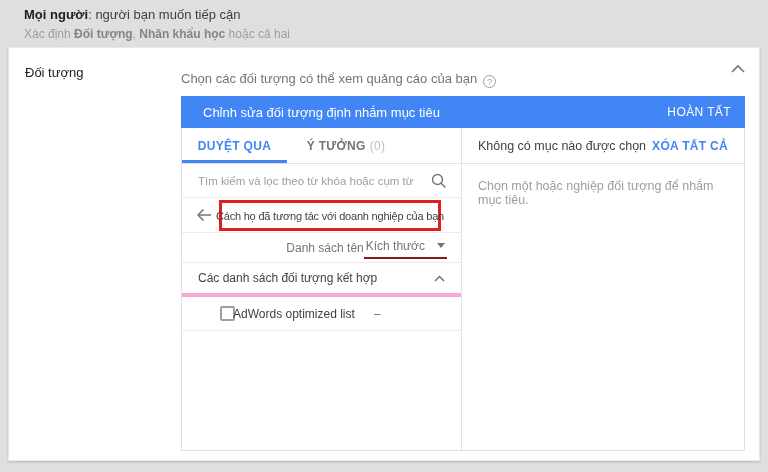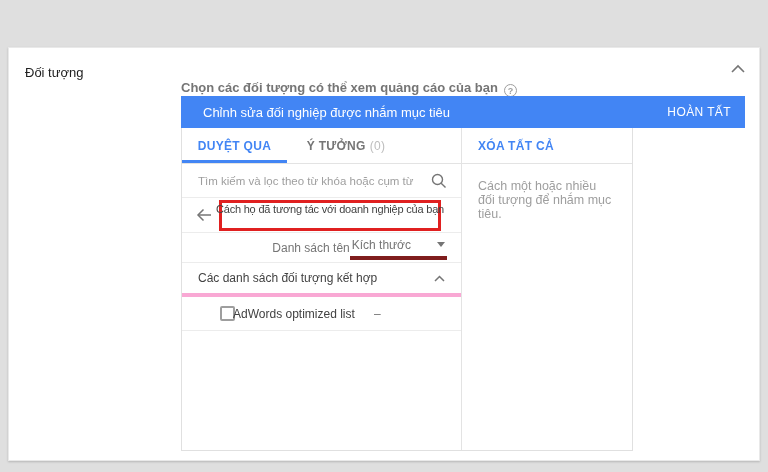--- a/index.html
+++ b/index.html
@@ -13,32 +13,32 @@
   .line1 .b { font-weight:700; color:#202124; }
   .line2 { font-size:12px; color:#9aa0a6; margin-top:5px; }
   .line2 .b { font-weight:700; color:#80868b; }
 
   
   .card { position:absolute; left:8px; top:47px; width:752px; height:414px; background:#fff;
           border:1px solid #e9e9e9; box-shadow:0 1px 2px rgba(0,0,0,.18); }
   .row-label { position:absolute; left:16px; top:17px; font-size:13px; color:#212121; }
 
   .main { position:absolute; left:172px; top:0; width:564px; height:100%; }
-  .main-title { position:absolute; left:0; top:32px; font-size:13px; color:#757575; white-space:nowrap;font-weight:bold; }
+  .main-title { position:absolute; left:0; top:23px; font-size:13px; color:#757575; white-space:nowrap; }
   .help-icon { display:inline-block; width:13px; height:13px; border:1px solid #9e9e9e; border-radius:50%;
                font-size:9px; line-height:12px; text-align:center; color:#9e9e9e; margin-left:6px;
                vertical-align:-2px; cursor:pointer; }
   .card-chevron { position:absolute; right:0; top:16px; cursor:pointer; }
 
   .blue-bar { position:absolute; left:0; top:48px; width:564px; height:32px; background:#4285f4;
               display:flex; align-items:center; justify-content:space-between; padding:0 14px 0 22px; }
   .blue-title { color:#fff; font-size:13px; }
   .done-btn { color:#fff; font-size:12px; font-weight:400; letter-spacing:.4px; cursor:pointer; }
 
-  .panels { position:absolute; left:0; top:80px; width:452px; height:323px; display:flex;
+  .panels { position:absolute; left:0; top:80px; width:564px; height:323px; display:flex;
             border:1px solid #e0e0e0; border-top:none; background:#fff; }
   .left-panel { width:280px; border-right:1px solid #e3e3e3; position:relative; }
   .right-panel { flex:1; }
 
   .tabs { height:36px; border-bottom:1px solid #e3e3e3; display:flex; position:relative; }
   .tab { display:flex; align-items:center; justify-content:center; font-size:12px; font-weight:700;
          letter-spacing:.3px; cursor:pointer; }
   .tab-browse { width:105px; color:#4285f4; }
   .tab-ideas { width:118px; color:#757575; }
   .tab-ideas .count { font-weight:400; color:#bdbdbd; margin-left:4px; }
@@ -46,27 +46,27 @@
 
   .search-row { height:34px; border-bottom:1px solid #ececec; display:flex; align-items:center;
                 padding:0 14px 0 16px; }
   .search-input { flex:1; border:none; outline:none; font-size:11.5px; color:#424242;
                   font-family:"Liberation Sans","DejaVu Sans",sans-serif; background:transparent; }
   .search-input::placeholder { color:#9e9e9e; }
 
   .back-row { height:35px; border-bottom:1px solid #ececec; position:relative; }
   .back-arrow { position:absolute; left:14px; top:9px; cursor:pointer; }
   .highlight-box { position:absolute; left:37px; top:2px; right:20px; height:31px;
-                   border:3px solid #e02020; display:flex; align-items:flex-start; justify-content:center; }
+                   border:3px solid #e02020; display:flex; align-items:center; justify-content:center; }
   .breadcrumb-label { font-size:11px; color:#424242; white-space:nowrap; letter-spacing:-.2px; cursor:pointer; }
 
   .listheader-row { height:30px; border-bottom:1px solid #ececec; display:flex; align-items:center;
                     justify-content:flex-end; padding:0 14px 0 16px; }
   .listheader-label { font-size:12px; color:#757575; }
-  .sort-control { display:flex; align-items:center; gap:26px; cursor:pointer; border-bottom:4px solid #7f1d1d;
+  .sort-control { display:flex; align-items:center; gap:12px; cursor:pointer; border-bottom:2px solid #7f1d1d;
                   padding:2px 2px 4px 2px; }
   .sort-label { font-size:12px; color:#757575; }
   .caret-down { width:0; height:0; border-left:4px solid transparent; border-right:4px solid transparent;
                 border-top:5px solid #757575; }
 
   .section-row { height:34px; border-bottom:4px solid #f9a8d4; display:flex; align-items:center;
                  justify-content:space-between; padding:0 16px; cursor:pointer; }
   .section-title { font-size:12px; color:#424242; }
 
   .item-row { height:34px; border-bottom:1px solid #ececec; position:relative; }
@@ -81,37 +81,45 @@
   .clear-all { font-size:12px; font-weight:700; letter-spacing:.3px; color:#4285f4; cursor:pointer; }
   .right-body { padding:15px 16px; font-size:12.5px; color:#9e9e9e; }
 
   svg { display:block; }
 </style>
 </head>
 <body>
 
 <div class="screen">
 
+  <div class="tophead">
+    <div class="line1">
+      <span class="b">Mọi người</span><span>: người bạn muốn tiếp cận</span>
+    </div>
+    <div class="line2">
+      <span>Xác định </span><span class="b">Đối tượng</span><span>, </span><span class="b">Nhân khẩu học</span><span> hoặc cả hai</span>
+    </div>
+  </div>
 
   <div class="card">
     <div class="row-label">Đối tượng</div>
 
     <div class="main">
       <div class="main-title">
         <span>Chọn các đối tượng có thể xem quảng cáo của bạn</span><span class="help-icon">?</span>
       </div>
 
       <span class="card-chevron">
         <svg width="14" height="9" viewBox="0 0 14 9">
             <polyline points="1,8 7,2 13,8" fill="none" stroke="#757575" stroke-width="1.6"></polyline>
           </svg>
       </span>
 
       <div class="blue-bar">
-        <span class="blue-title">Chỉnh sửa đối nghiệp được nhắm mục tiêu</span>
+        <span class="blue-title">Chỉnh sửa đối tượng định nhắm mục tiêu</span>
         <span class="done-btn">HOÀN TẤT</span>
       </div>
 
       <div class="panels">
 
         <div class="left-panel">
           <div class="tabs">
             <div class="tab tab-browse">
               <span>DUYỆT QUA</span>
             </div>
@@ -163,21 +171,22 @@
 
           <div class="item-row">
             <span class="checkbox"></span>
             <span class="item-label">AdWords optimized list</span>
             <span class="item-meta">–</span>
           </div>
         </div>
 
         <div class="right-panel">
           <div class="right-header">
+            <span class="right-header-text">Không có mục nào được chọn</span>
             <span class="clear-all">XÓA TẤT CẢ</span>
           </div>
-          <div class="right-body">Cách một hoặc nhiều đối tượng để nhắm mục tiêu.</div>
+          <div class="right-body">Chọn một hoặc nghiệp đối tượng để nhắm mục tiêu.</div>
         </div>
 
       </div>
     </div>
   </div>
 </div>
 
 </body></html>

